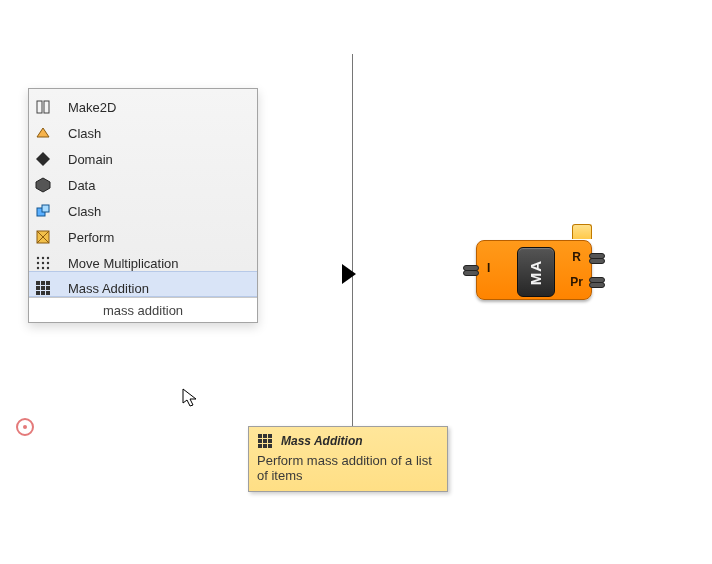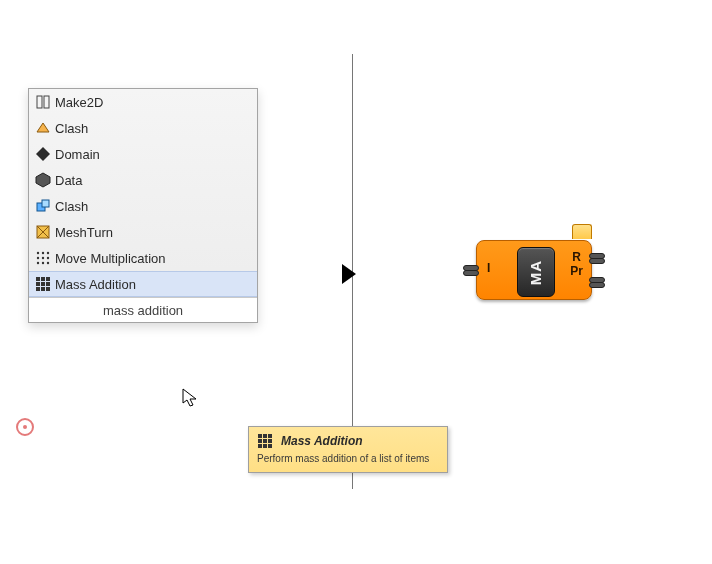--- a/index.html
+++ b/index.html
@@ -3,48 +3,48 @@
 <meta charset="utf-8">
 <style>
   html,body{margin:0;padding:0;width:712px;height:564px;background:#fff;font-family:"Segoe UI",Arial,sans-serif;font-size:13px;color:#303030;overflow:hidden}
   .canvas{position:relative;width:712px;height:564px}
   
   .vline{position:absolute;left:352px;top:54px;width:1px;height:435px;background:#767676}
   
   .play{position:absolute;left:342px;top:264px;width:0;height:0;border-top:10px solid transparent;border-bottom:10px solid transparent;border-left:14px solid #000}
   
   .popup{position:absolute;left:28px;top:88px;width:228px;background:linear-gradient(#f5f5f5,#ececec);border:1px solid #a4a4a4;box-shadow:0 4px 10px rgba(0,0,0,.15)}
-  .row{display:flex;align-items:center;height:26px;padding:0 8px 0 6px;gap:4px;cursor:default}
+  .row{display:flex;align-items:flex-end;height:26px;padding:0 8px 0 6px;gap:17px;cursor:default}
   .row .ic{width:16px;height:16px;flex:0 0 16px;display:flex;align-items:center;justify-content:center}
   .row .lbl{white-space:nowrap;color:#2b2b2b}
   .row.sel{background:#d9e4f7;border-top:1px solid #b7c9e8;border-bottom:1px solid #b7c9e8;height:24px}
   .search{height:24px;background:#fff;border-top:1px solid #c9c9c9;display:flex;align-items:center;justify-content:center}
   .search input{border:none;outline:none;width:90%;text-align:center;font:inherit;color:#424242;background:transparent}
   
   .origin{position:absolute;left:16px;top:418px;width:18px;height:18px}
   .origin .ring{width:18px;height:18px;border:2px solid #e47a7a;border-radius:50%;box-sizing:border-box}
   .origin .dot{position:absolute;left:7px;top:7px;width:4px;height:4px;background:#e47a7a;border-radius:50%}
   
   .cursor{position:absolute;left:182px;top:388px;pointer-events:none}
   
   .tip{position:absolute;left:248px;top:426px;width:198px;border:1px solid #9f9f9f;background:linear-gradient(#ffe69a,#ffdf85);box-shadow:2px 2px 4px rgba(0,0,0,.2);font-size:12px}
   .tip .thead{display:flex;align-items:center;gap:8px;padding:6px 8px 4px 8px}
   .tip .thead .ic{width:16px;height:16px;flex:0 0 16px;display:flex;align-items:center;justify-content:center}
   .tip .thead .t{font-style:italic;font-weight:600;color:#2b2b2b}
-  .tip .tdesc{padding:0 8px 8px 8px;color:#3a3a3a;font-size:10px}
+  .tip .tdesc{padding:0 8px 8px 8px;color:#3a3a3a;font-size:13px}
   
   .node{position:absolute;left:476px;top:240px;width:116px;height:60px}
   .tab{position:absolute;right:0;top:-16px;width:18px;height:14px;background:linear-gradient(#ffe08a,#ffc94a);border:1px solid #c07a00;border-bottom:none;border-radius:3px 3px 0 0}
   .body{position:absolute;left:0;top:0;right:0;bottom:0;background:linear-gradient(#ff9a1a,#ff8400);border:1px solid #b85f00;border-radius:8px;box-shadow:0 2px 3px rgba(0,0,0,.3)}
   .core{position:absolute;left:40px;top:6px;width:36px;height:48px;background:linear-gradient(#555,#262626);border:1px solid #0f0f0f;border-radius:6px;display:flex;align-items:center;justify-content:center;box-shadow:inset 0 1px 1px rgba(255,255,255,.25)}
   .core span{color:#f2f2f2;font-weight:700;font-size:15px;letter-spacing:1px;font-family:Arial,sans-serif;transform:rotate(-90deg)}
   .port{position:absolute;font-size:12px;font-weight:700;color:#2a1500}
   .pI{left:10px;top:20px}
   .pR{right:10px;top:9px}
-  .pPr{right:8px;top:23px}
+  .pPr{right:8px;top:34px}
   .grip{position:absolute;width:16px;height:12px}
   .grip div{position:absolute;width:14px;height:4px;background:#555;border:1px solid #222;border-radius:4px;left:0}
   .grip .a{top:0}.grip .b{top:5px}
   .gL{left:-14px;top:24px}
   .gR1{right:-14px;top:12px}
   .gR2{right:-14px;top:36px}
 </style>
 </head>
 <body>
 <div class="canvas">
@@ -96,21 +96,21 @@
       <span class="lbl">Clash</span>
     </div>
     <div class="row">
       <span class="ic">
           <svg width="16" height="16">
             <rect x="2" y="2" width="12" height="12" fill="#f2c04a" stroke="#8a5a10"></rect>
             <line x1="2" y1="2" x2="14" y2="14" stroke="#8a5a10"></line>
             <line x1="14" y1="2" x2="2" y2="14" stroke="#8a5a10"></line>
           </svg>
         </span>
-      <span class="lbl">MeshTurn</span>
+      <span class="lbl">Perform</span>
     </div>
     <div class="row">
       <span class="ic">
           <svg width="16" height="16">
             <circle cx="3" cy="3" r="1.2" fill="#333"></circle>
             <circle cx="8" cy="3" r="1.2" fill="#333"></circle>
             <circle cx="13" cy="3" r="1.2" fill="#333"></circle>
             <circle cx="3" cy="8" r="1.2" fill="#333"></circle>
             <circle cx="8" cy="8" r="1.2" fill="#333"></circle>
             <circle cx="13" cy="8" r="1.2" fill="#333"></circle>

